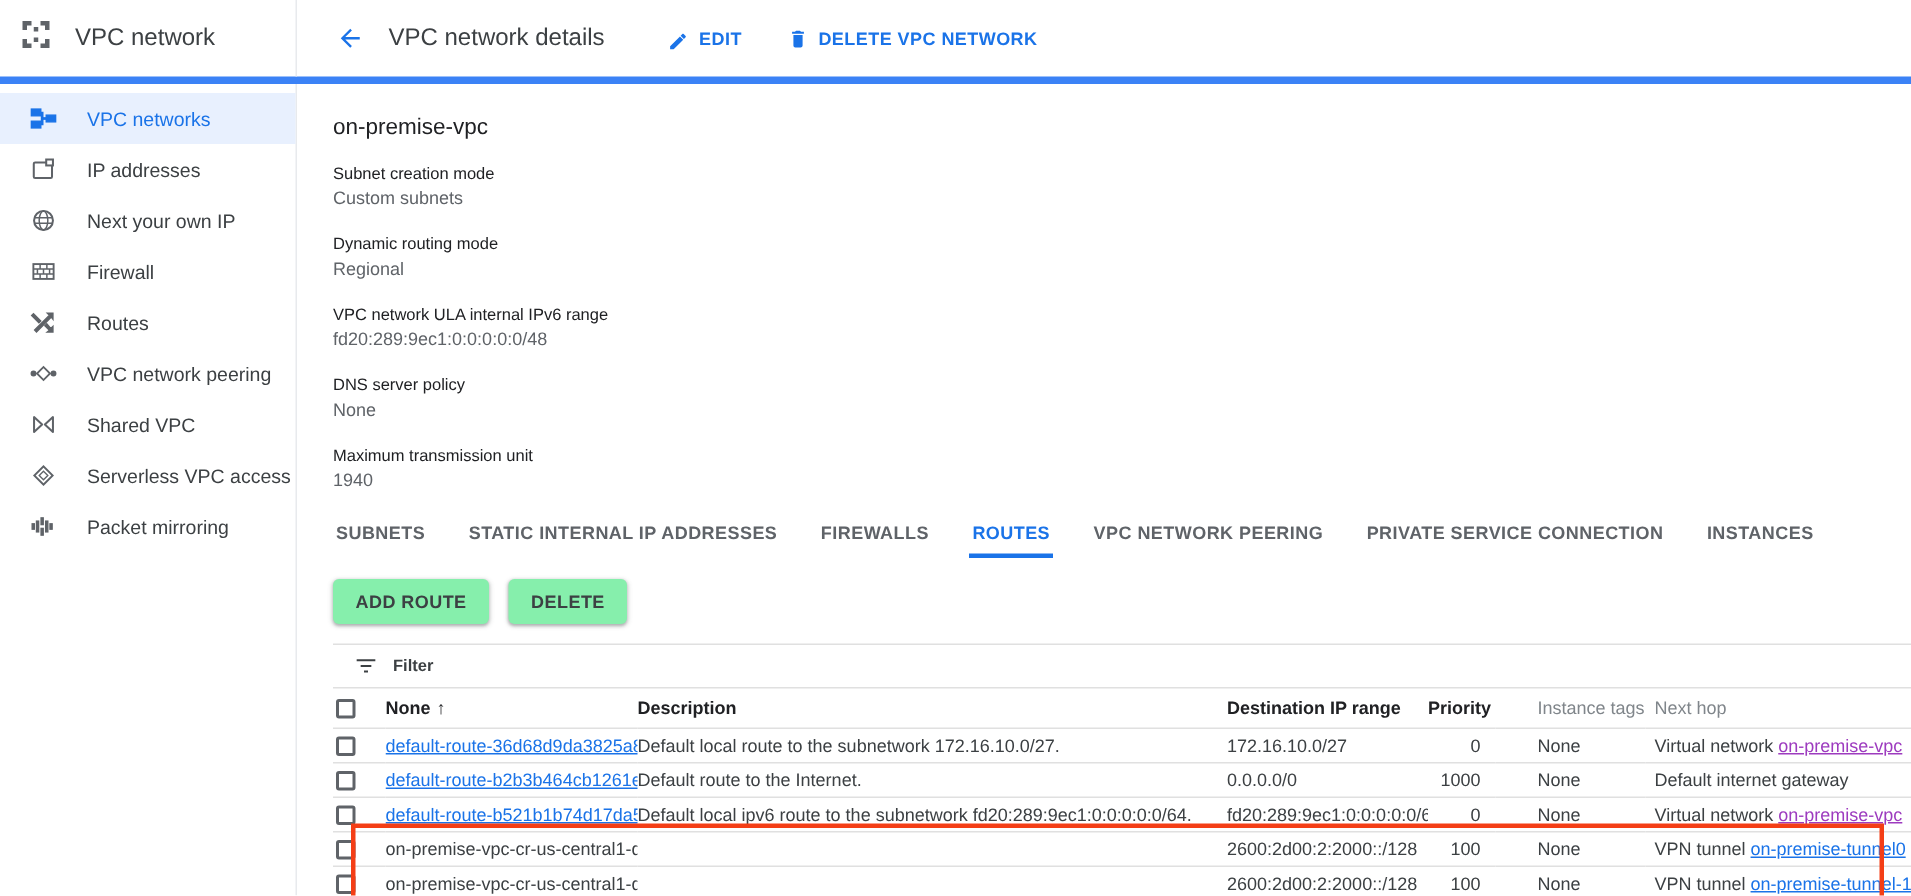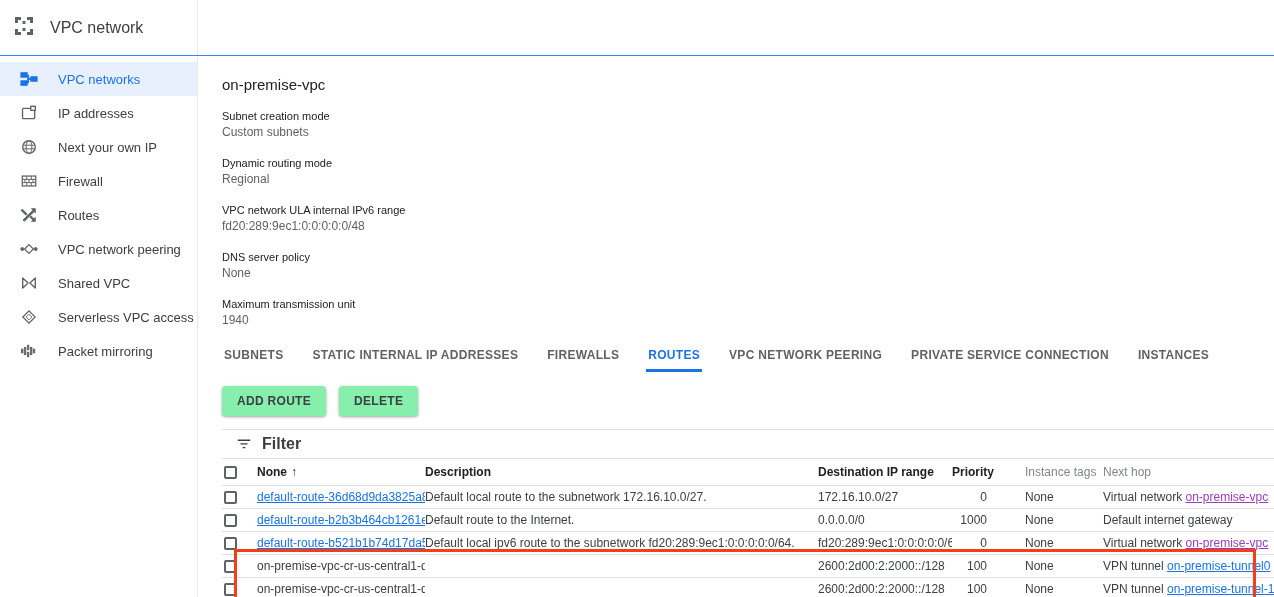--- a/index.html
+++ b/index.html
@@ -1,20 +1,20 @@
 <!DOCTYPE html>
 <html><head>
 <meta charset="utf-8">
 <style>
   * { margin:0; padding:0; box-sizing:border-box; }
   html,body { width:1274px; height:597px; background:#fff; overflow:hidden;
     font-family:"Liberation Sans", sans-serif; color:#3c4043; }
 
   
-  .topbar { height:56px; display:flex; border-bottom:1px solid #3b82f6; }
+  .topbar { height:56px; display:flex; border-bottom:5px solid #3b82f6; }
   .topbar-left { flex:0 0 198px; display:flex; align-items:center; gap:14px;
     padding-left:12px; border-right:1px solid #e8eaed; }
   .product-title { font-size:16px; color:#3c4043; }
   .topbar-main { flex:1; display:flex; align-items:center; padding-left:26px; }
   .back-btn { display:flex; align-items:center; cursor:pointer; margin-right:16px; }
   .page-title { font-size:16px; color:#3c4043; margin-right:42px; }
   .text-btn { display:flex; align-items:center; gap:7px; color:#1a73e8;
     font-size:12px; font-weight:bold; letter-spacing:.3px; cursor:pointer; margin-right:30px; }
 
   
@@ -44,21 +44,21 @@
   
   .toolbar { display:flex; gap:13px; margin-top:14px; }
   .btn { height:30px; padding:0 15px; background:#86efac; border:none; border-radius:4px;
     box-shadow:0 1px 2px rgba(60,64,67,.3), 0 1px 3px 1px rgba(60,64,67,.15);
     font-family:inherit; font-size:12px; font-weight:bold; letter-spacing:.3px;
     color:#3c4043; cursor:pointer; }
 
   
   .filter-bar { margin-top:0; border-top:1px solid #e0e0e0; border-bottom:1px solid #e0e0e0;
     height:30px; display:flex; align-items:center; gap:10px; padding-left:14px; margin-top:13px;}
-  .filter-label { font-size:16px; font-weight:bold; color:#3c4043; }
+  .filter-label { font-size:11px; font-weight:bold; color:#3c4043; }
   .filter-input { border:none; outline:none; flex:1; font-family:inherit; font-size:12px; color:#3c4043; }
   .filter-input::placeholder { color:#80868b; }
 
   
   .table-wrap { position:relative; }
   table { width:100%; border-collapse:collapse; table-layout:fixed; font-size:12px; }
   th, td { text-align:left; font-weight:normal; border-bottom:1px solid #e0e0e0;
     white-space:nowrap; overflow:hidden; padding:0; }
   thead th { height:26px; font-weight:bold; color:#202124; }
   thead th.light { color:#80868b; font-weight:normal; }
@@ -91,20 +91,40 @@
         <path d="M3 3h6v3H6v3H3z"></path>
           <path d="M21 3h-6v3h3v3h3z"></path>
         <path d="M3 21h6v-3H6v-3H3z"></path>
           <path d="M21 21h-6v-3h3v-3h3z"></path>
         <rect x="10.5" y="7" width="3" height="3"></rect>
           <rect x="10.5" y="14" width="3" height="3"></rect>
       </svg>
     </span>
     <span class="product-title">VPC network</span>
   </div>
+  <div class="topbar-main">
+    <span class="back-btn">
+      <svg width="19" height="19" viewBox="0 0 24 24" class="icon-blue">
+        <path d="M20 11H7.8l5.6-5.6L12 4l-8 8 8 8 1.4-1.4L7.8 13H20z"></path>
+      </svg>
+    </span>
+    <span class="page-title">VPC network details</span>
+    <span class="text-btn">
+      <svg width="14" height="14" viewBox="0 0 16 16" class="icon-blue">
+        <path d="M2 13.5V16h2.5L12 8.5 9.5 6 2 13.5zM13.8 6.7c.3-.3.3-.7 0-1l-1.5-1.5c-.3-.3-.7-.3-1 0L10 5.5 12.5 8l1.3-1.3z"></path>
+      </svg>
+      <span>EDIT</span>
+    </span>
+    <span class="text-btn">
+      <svg width="14" height="14" viewBox="0 0 16 16" class="icon-blue">
+        <path d="M4.5 13c0 .8.7 1.5 1.5 1.5h4c.8 0 1.5-.7 1.5-1.5V5h-7v8zM12.5 2.5h-2.2l-.8-.7H6.5l-.8.7H3.5V4h9V2.5z"></path>
+      </svg>
+      <span>DELETE VPC NETWORK</span>
+    </span>
+  </div>
 </header>
 
 <div class="layout">
 
   <nav class="sidebar">
     <div class="nav-item selected">
       <svg width="18" height="18" viewBox="0 0 20 20">
         <rect x="1" y="3" width="7" height="5"></rect>
           <rect x="1" y="12" width="7" height="5"></rect>
         <rect x="12" y="7.5" width="7" height="5"></rect>

